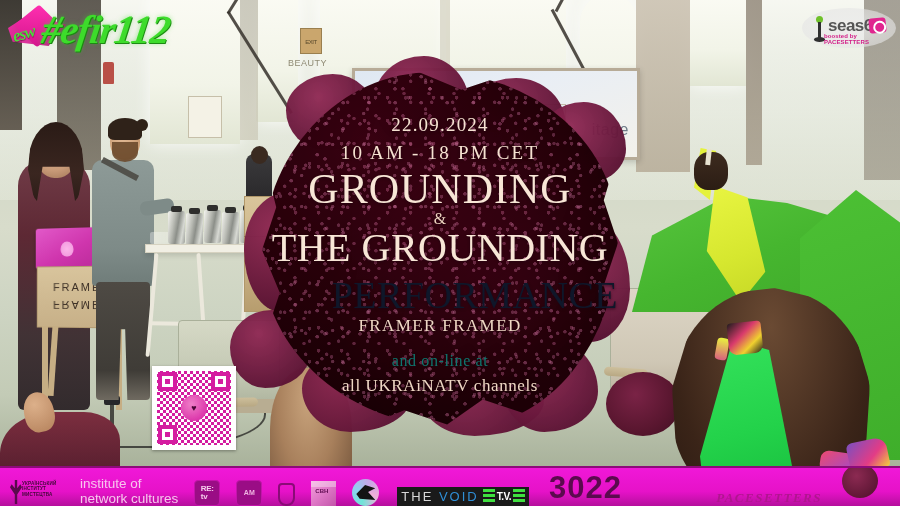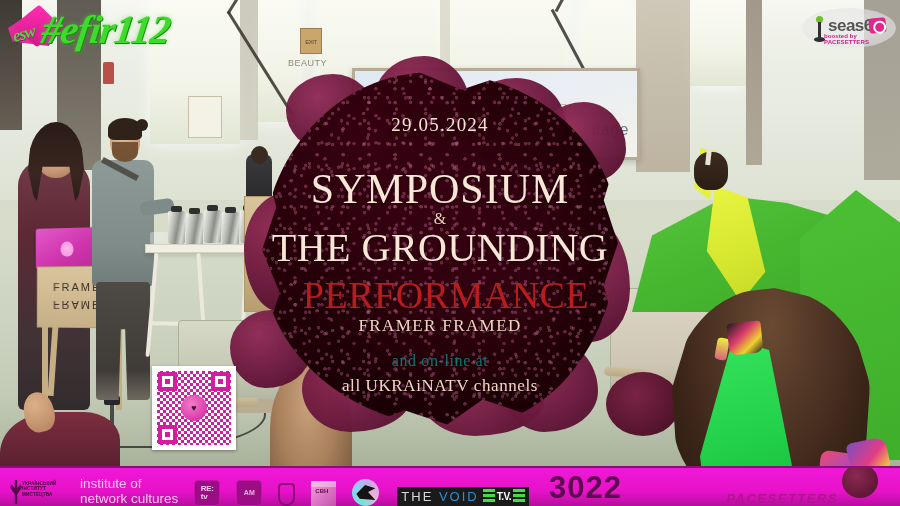--- a/index.html
+++ b/index.html
@@ -484,21 +484,21 @@
   .pt-amp {
     position: absolute; left: 0; right: 0; top: 138px;
     font-size: 16px; color: #edd3bf;
   }
   .pt-h2 {
     position: absolute; left: 0; right: 0; top: 156px;
     font-size: 40px; letter-spacing: .5px; color: #f8e6d6; line-height: 1;
   }
   .pt-h3 {
     position: absolute; left: 12px; right: 0; top: 204px;
-    font-size: 38px; letter-spacing: .5px; color: #b91c1c; line-height: 1;
+    font-size: 38px; letter-spacing: .5px; color: #0f172a; line-height: 1; text-align: right;
   }
   .pt-venue {
     position: absolute; left: 0; right: 0; top: 244px;
     font-size: 17px; letter-spacing: 1.4px; color: #efd7c4;
   }
   .pt-online {
     position: absolute; left: 0; right: 0; top: 280px;
     font-size: 16px; letter-spacing: .6px; color: #0f766e;
   }
   .pt-chan {
@@ -741,22 +741,22 @@
   .sb-void .vbars2 {
     margin-left: 2px; width: 12px; height: 15px;
     background: repeating-linear-gradient(to bottom, #3fe03f 0 3px, #1a1a1a 3px 5px);
   }
   .sb-3022 {
     margin-left: 20px;
     font-family: "Liberation Sans", sans-serif;
     font-size: 31px; font-weight: bold; color: #5b0a4e; letter-spacing: 1px;
   }
   .sb-pace {
-    position: absolute; right: 62px;
-    font-family: Liberation Sans, sans-serif;
+    position: absolute; right: 78px;
+    font-family: Liberation Serif, serif;
     font-style: italic; font-weight: bold;
     font-size: 13px; color: #b0158f; letter-spacing: 1.5px;
   }
   .sb-blob-r {
     position: absolute; right: 22px; top: -4px; width: 36px; height: 34px;
     background: radial-gradient(circle at 40% 35%, #8c2a52, #4d0f2a);
     border-radius: 50%;
   }
   .sponsorbar-top {
     position: absolute; left: 0; bottom: 38px; width: 900px; height: 2px;
@@ -884,22 +884,23 @@
     <div class="blob-lobe bl6"></div>
     <div class="blob-lobe bl9"></div>
     <div class="blob-lobe bl7"></div>
     <div class="blob-lobe bl8"></div>
     <div class="blob-lobe bl10"></div>
     <div class="blob">
       <div class="blob-speckle"></div>
     </div>
 
     <div class="poster-text">
-      <div class="pt-date">29.05.2024</div>
-      <div class="pt-h1">SYMPOSIUM</div>
+      <div class="pt-date">22.09.2024</div>
+      <div class="pt-time">10 AM -  18 PM CET</div>
+      <div class="pt-h1">GROUNDING</div>
       <div class="pt-amp">&amp;</div>
       <div class="pt-h2">THE GROUNDING</div>
       <div class="pt-h3">PERFORMANCE</div>
       <div class="pt-venue">FRAMER FRAMED</div>
       <div class="pt-online">and on-line at</div>
       <div class="pt-chan">all UKRAiNATV channels</div>
     </div>
   </div>
 
   <div class="qr">

